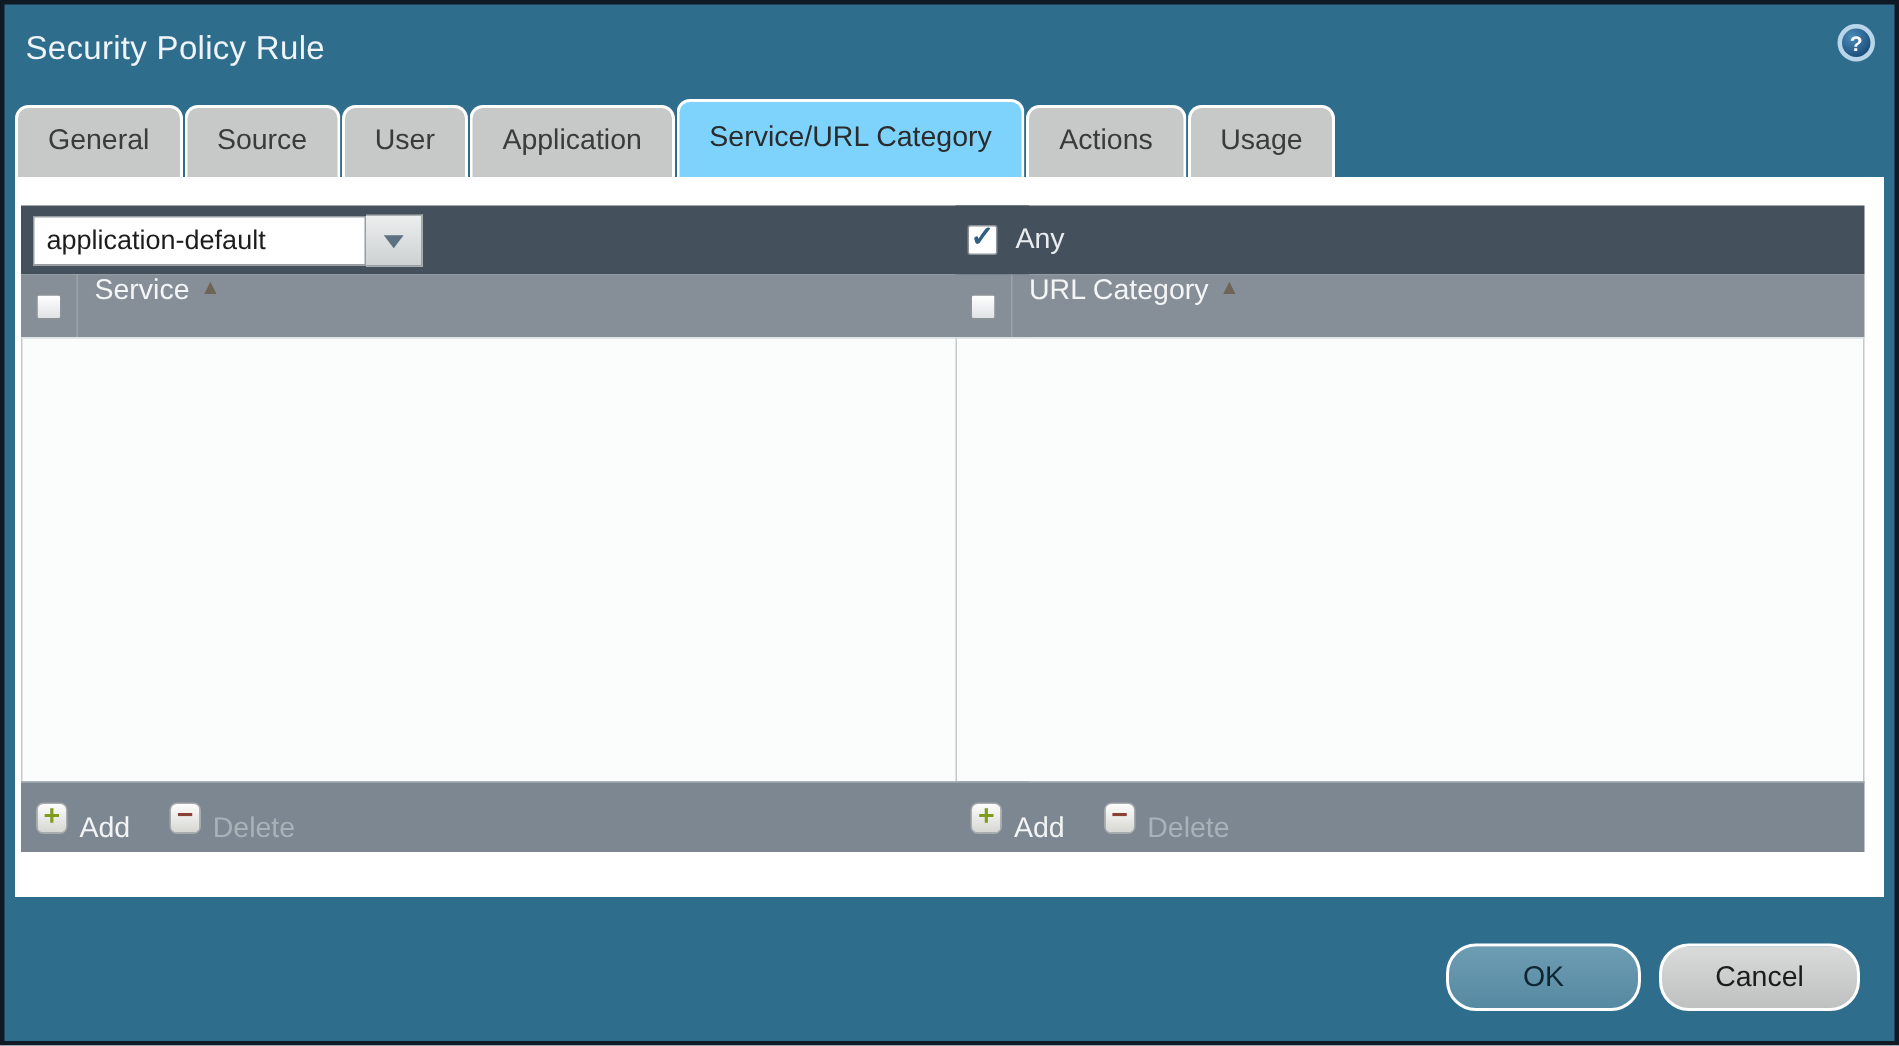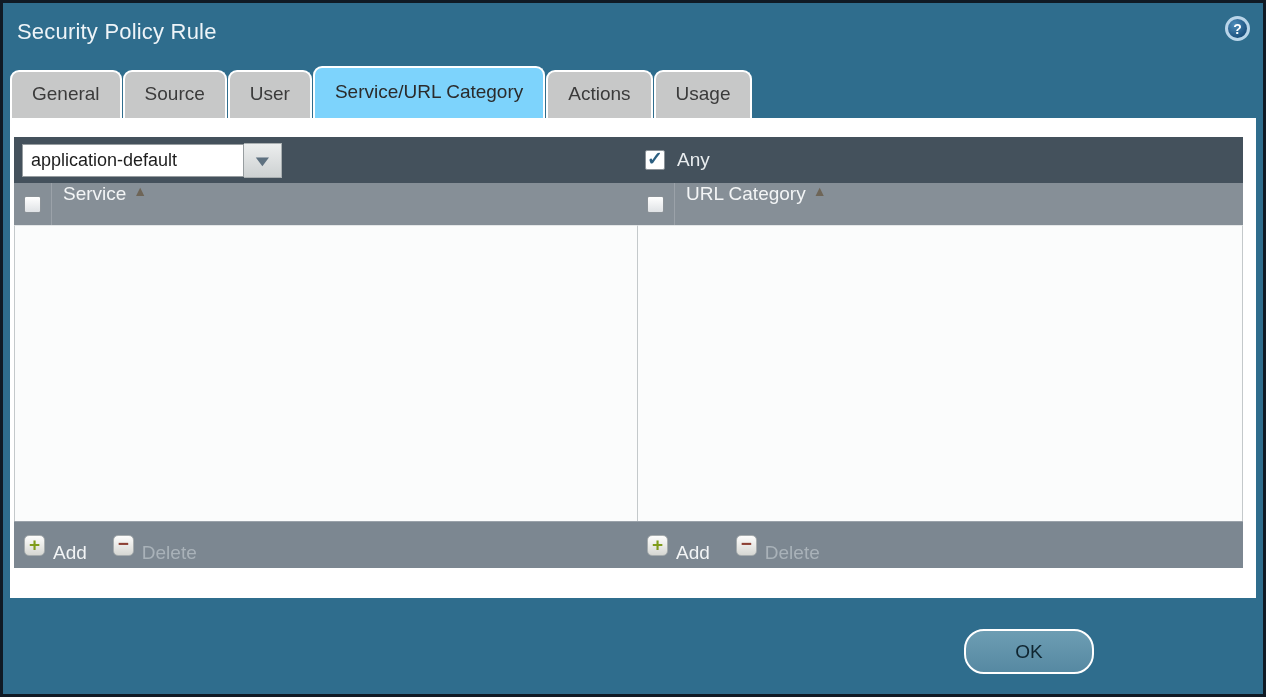--- a/index.html
+++ b/index.html
@@ -158,20 +158,21 @@
 
   <div class="title">Security Policy Rule</div>
   <div class="help-btn">
     <span>?</span>
   </div>
 
   <div class="tabbar">
     <div class="tab">General</div>
     <div class="tab">Source</div>
     <div class="tab">User</div>
+    <div class="tab">Application</div>
     <div class="tab active">Service/URL Category</div>
     <div class="tab">Actions</div>
     <div class="tab">Usage</div>
   </div>
 
   <div class="content">
 
     <div class="panel panel-left">
       <div class="panel-toolbar">
         <input class="svc-input" type="text" value="application-default" style="">
@@ -230,14 +231,15 @@
               <span class="minus-glyph">−</span>
             </span>
           <span class="foot-label disabled">Delete</span>
         </div>
       </div>
     </div>
 
   </div>
 
   <button class="action-btn ok-btn">OK</button>
+  <button class="action-btn cancel-btn">Cancel</button>
 
 </div>
 
 </body></html>

